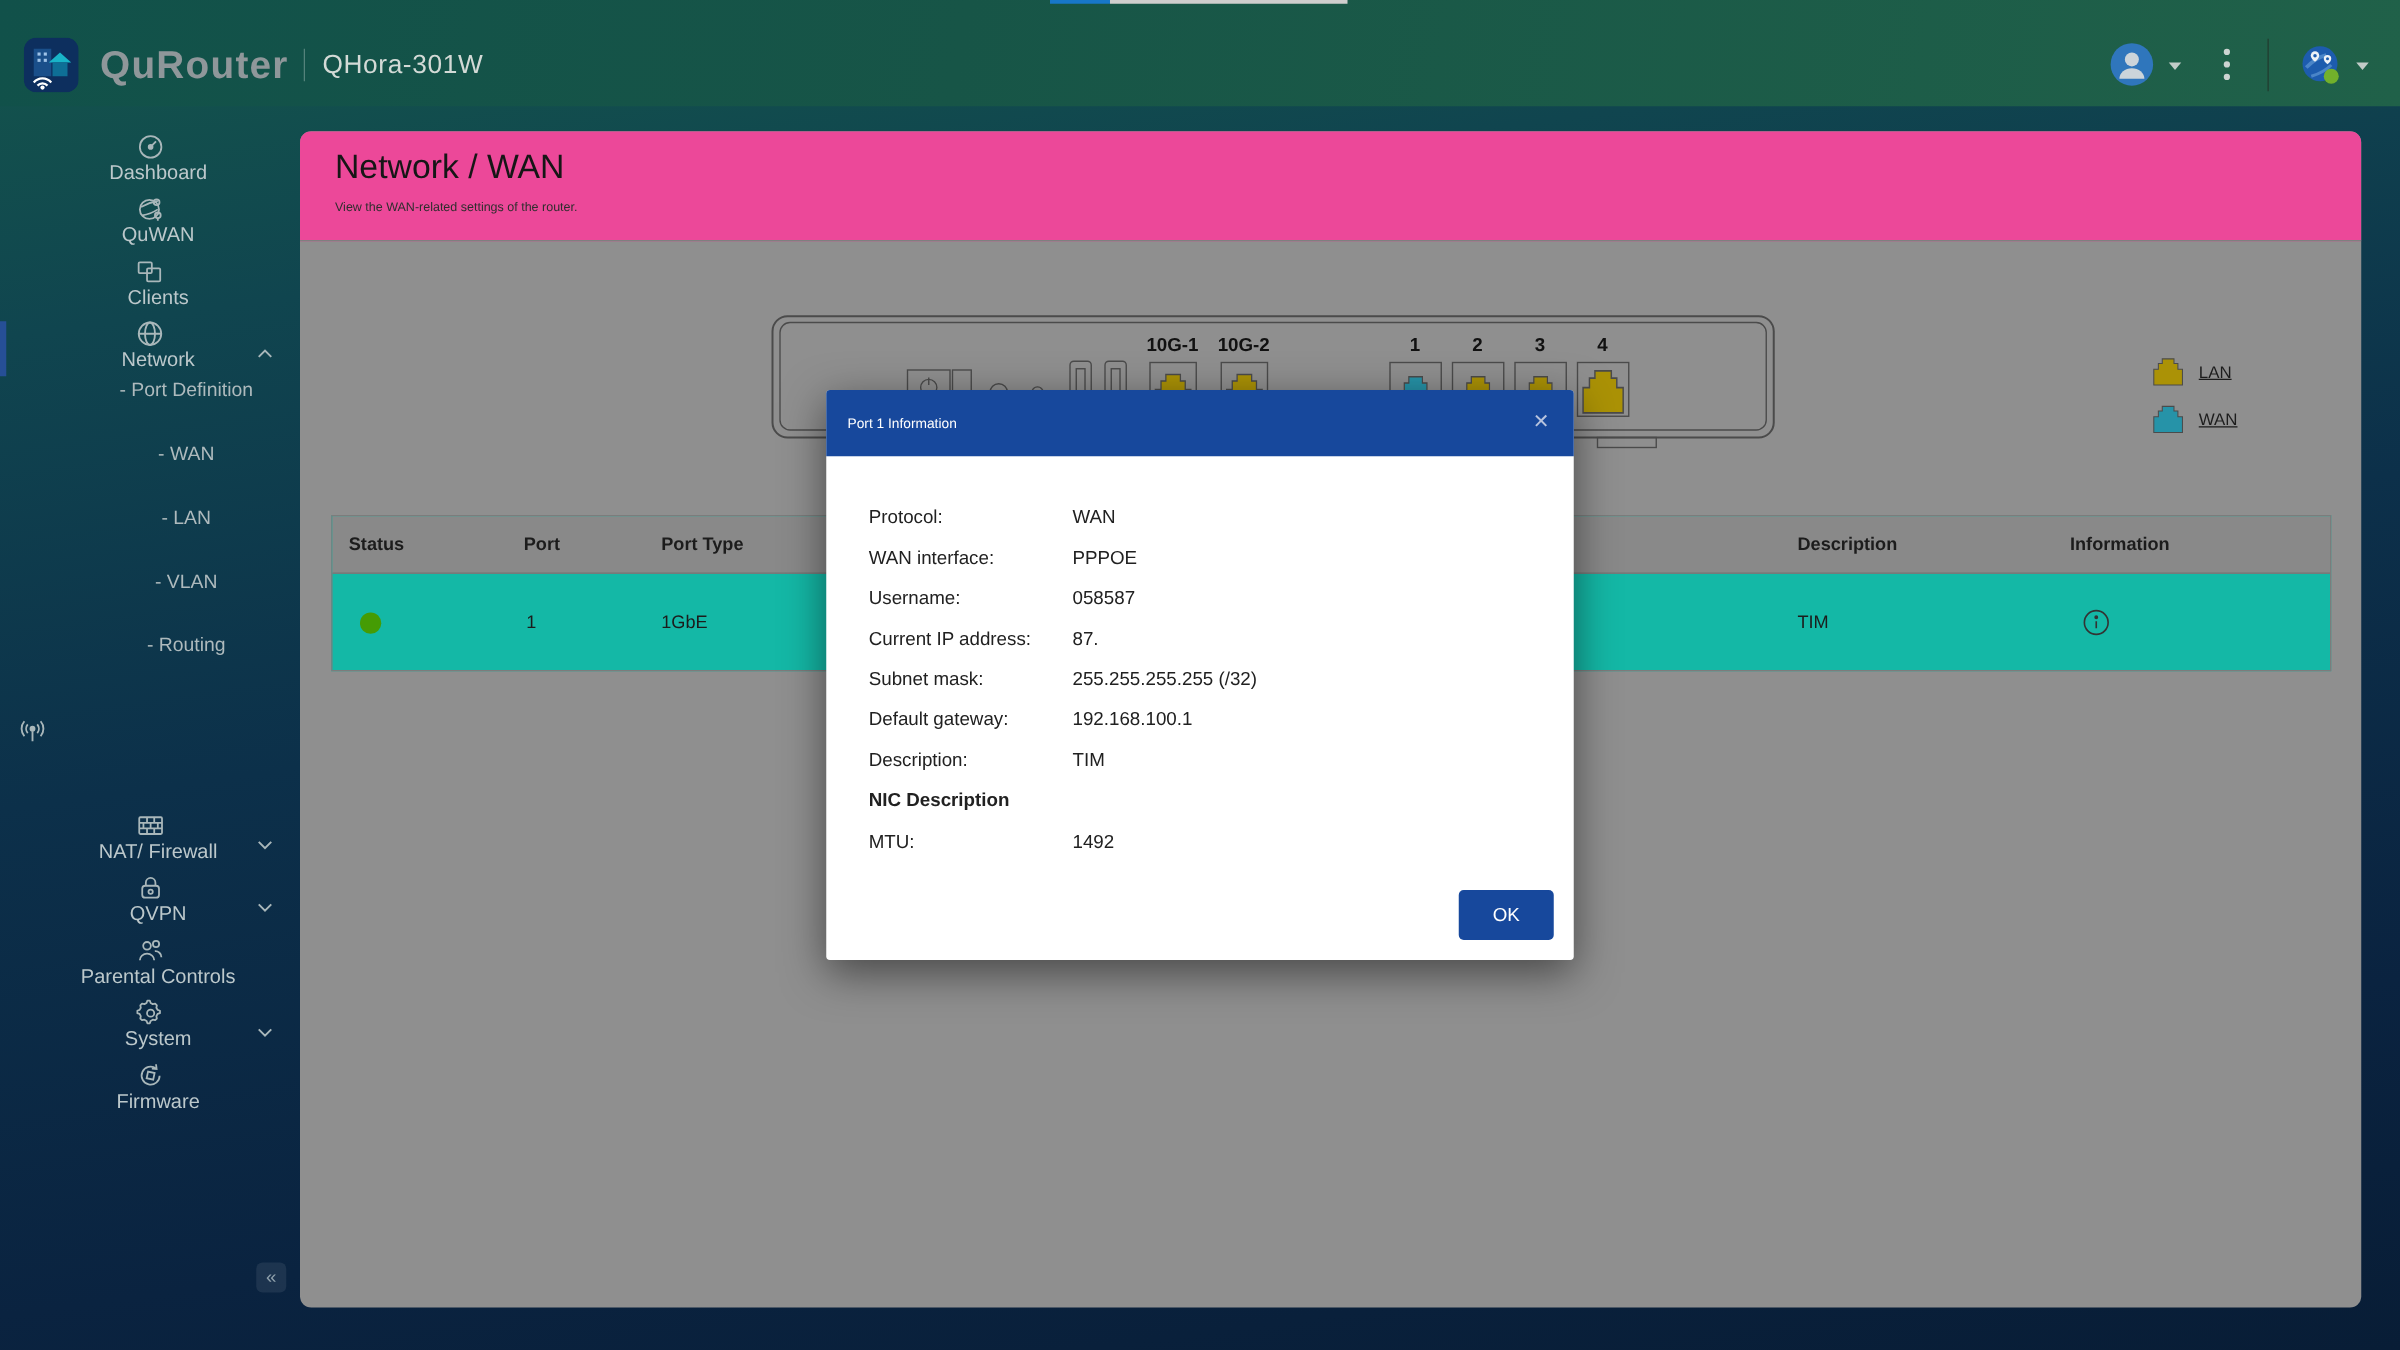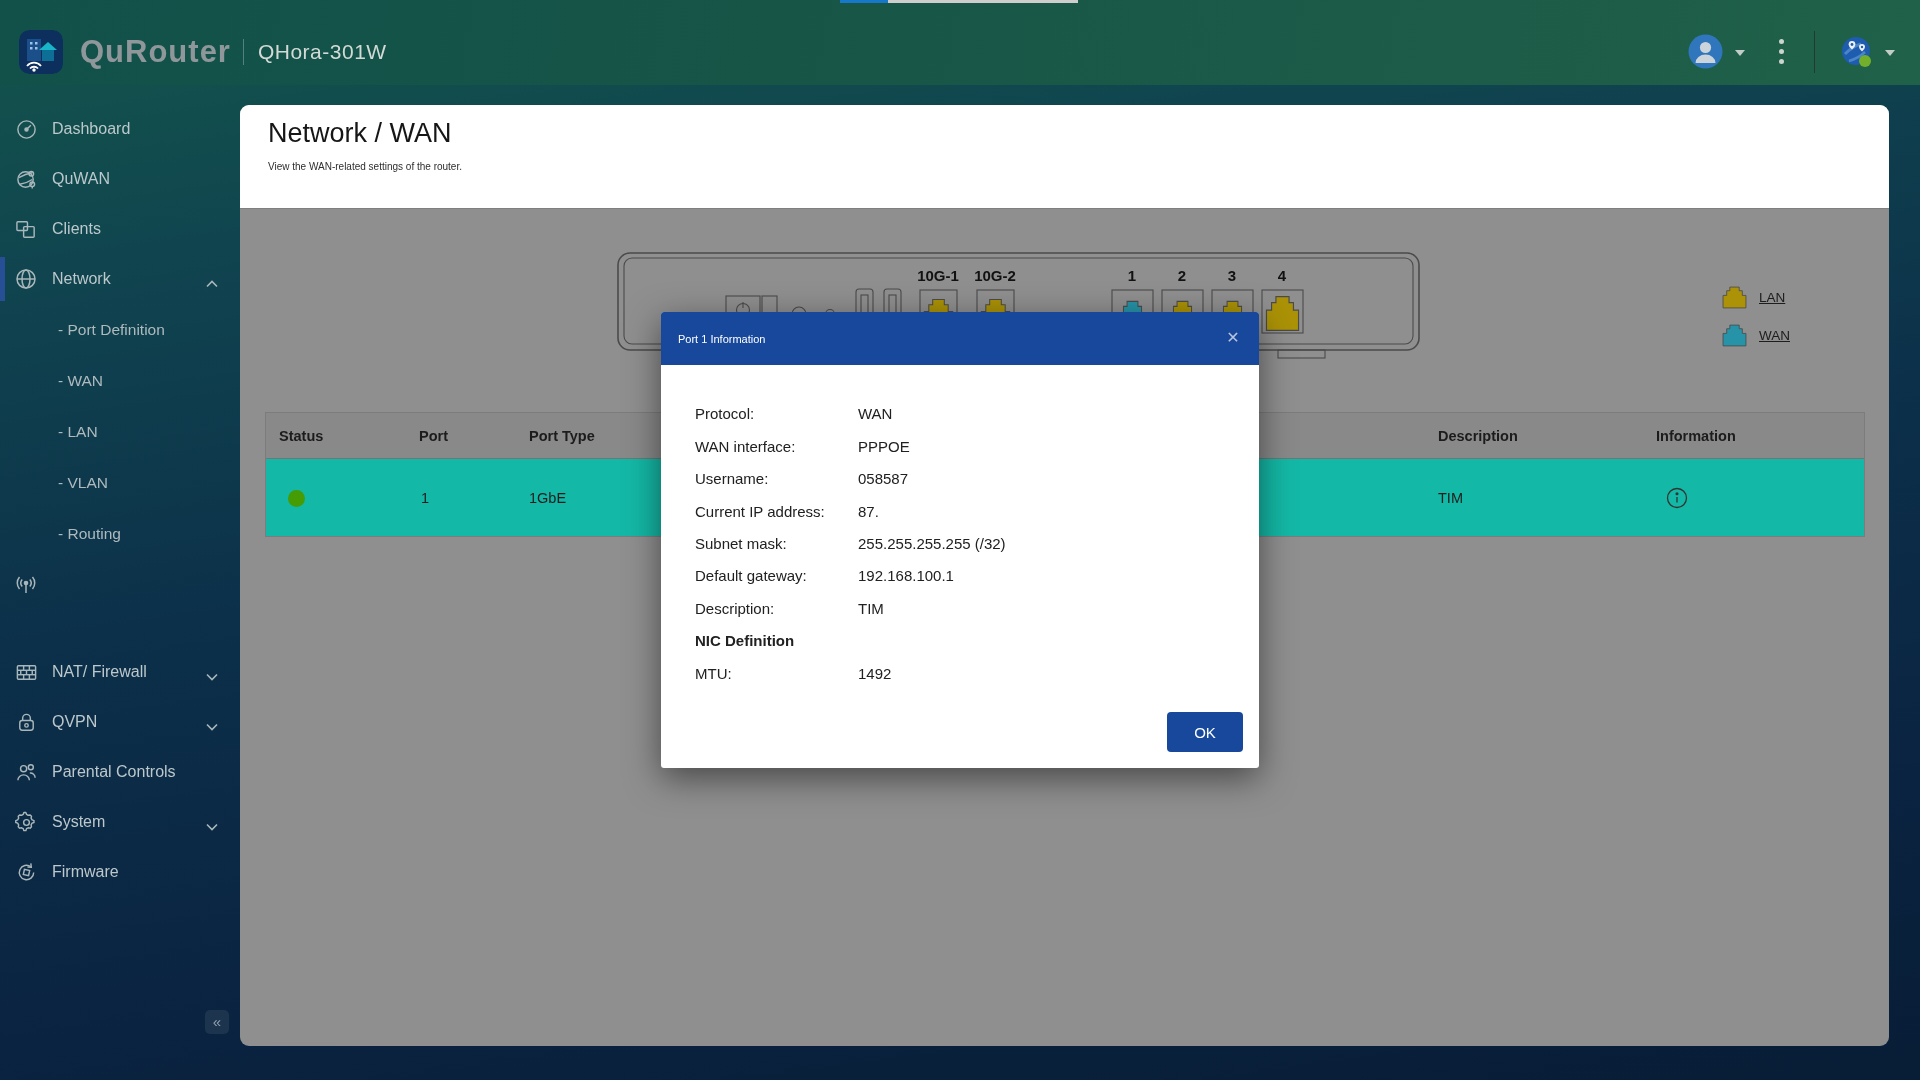--- a/index.html
+++ b/index.html
@@ -21,34 +21,34 @@
   .tb-right { margin-left:auto; display:flex; align-items:center; }
   .caret { width:0; height:0; border-left:5px solid transparent; border-right:5px solid transparent;
     border-top:6px solid #c2ccc8; margin-top:3px; }
   .kebab { display:flex; flex-direction:column; gap:5px; margin:0 0 0 30px; padding:4px; }
   .kebab i { width:5px; height:5px; border-radius:50%; background:#ccd4d1; }
   .tb-vline { width:1px; height:42px; background:rgba(35,15,15,0.45); margin:0 26px 0 26px; }
 
   
   .sidebar { position:absolute; left:0; top:85px; width:240px; height:995px; padding-top:19px; }
   .nav-item { position:relative; height:50px; display:flex; align-items:center; padding-left:13px;
-    color:#bcc8cb; font-size:16px; cursor:pointer; }
+    color:#bcc8cb; font-size:16px; cursor:pointer;flex-direction:column; }
   .nav-item .nav-icon { width:26px; height:26px; margin-right:13px; flex:0 0 auto; display:flex; align-items:center; justify-content:center; }
   .nav-item.sub { height:51px; padding-left:58px; color:#aebabd; font-size:15.5px; }
   .nav-item.wrap2 { height:88px; align-items:flex-start; padding-top:13px; }
   .nav-item.wrap2 .nav-label { width:152px; line-height:31px; }
   .nav-item.active::before { content:""; position:absolute; left:0; top:3px; bottom:3px; width:5px; background:#264f96; }
   .chev { position:absolute; right:22px; top:50%; margin-top:-5px; }
   .collapse-btn { position:absolute; left:205px; top:925px; width:24px; height:24px; border-radius:5px;
     background:rgba(255,255,255,0.08); color:#8fa0ab; font-size:15px; text-align:center; line-height:23px; cursor:pointer; }
 
   
   .card { position:absolute; left:240px; top:105px; width:1649px; height:941px; border-radius:9px;
     background:#8f8f8f; overflow:hidden; }
-  .card-header { position:absolute; left:0; top:0; width:100%; height:104px; background:#ffffff;
+  .card-header { position:absolute; left:0; top:0; width:100%; height:88px; background:#ec4899;
     border-bottom:1px solid #7f7f7f; }
   .page-title { position:absolute; left:28px; top:13px; font-size:27px; color:#161616; }
   .page-subtitle { position:absolute; left:28px; top:56px; font-size:10px; color:#2e2e2e; }
 
   .router-svg { position:absolute; left:372px; top:143px; }
   .router-line { fill:none; stroke:#4b4b4b; stroke-width:1.6; }
   .router-line2 { fill:none; stroke:#4b4b4b; stroke-width:1.1; }
   .plug-yellow { fill:#ab9206; stroke:#4b4b4b; stroke-width:0.8; }
   .plug-teal { fill:#2693a8; stroke:#4b4b4b; stroke-width:0.8; }
   .port-label { font-size:15px; font-weight:bold; fill:#111; text-anchor:middle; font-family:"Liberation Sans",sans-serif; }
@@ -424,21 +424,21 @@
       </div>
       <div class="mrow">
         <span class="mlabel">Default gateway:</span>
         <span class="mvalue">192.168.100.1</span>
       </div>
       <div class="mrow">
         <span class="mlabel">Description:</span>
         <span class="mvalue">TIM</span>
       </div>
       <div class="mrow section">
-        <span class="mlabel">NIC Definition</span>
+        <span class="mlabel">NIC Description</span>
       </div>
       <div class="mrow">
         <span class="mlabel">MTU:</span>
         <span class="mvalue">1492</span>
       </div>
     </div>
     <button class="ok-btn">OK</button>
   </div>
 
 </div>

